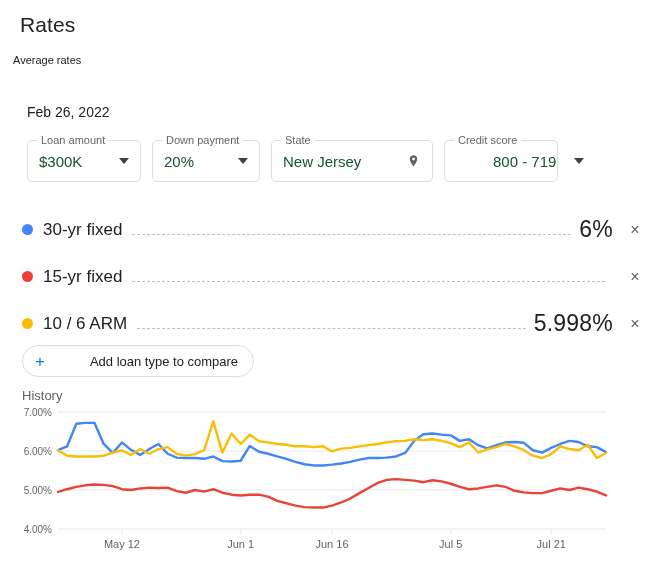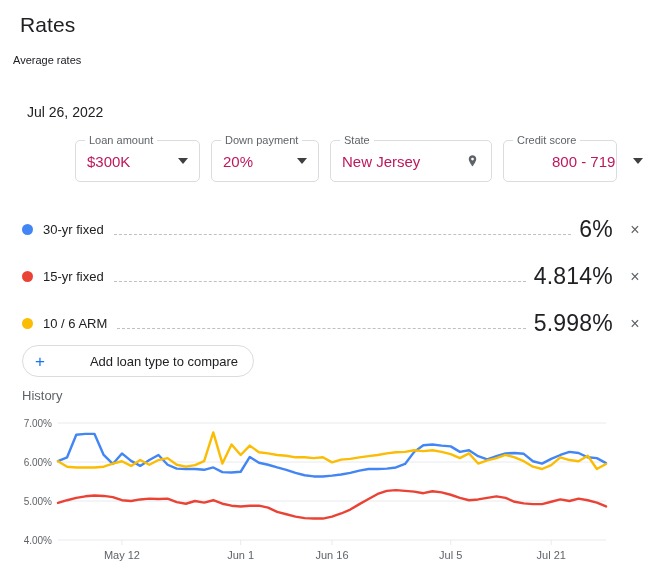--- a/index.html
+++ b/index.html
@@ -43,50 +43,50 @@
     top: -7px; left: 9px;
     background: #fff;
     padding: 0 4px;
     font-size: 11px;
     color: #5f6368;
     line-height: 13px;
     white-space: nowrap;
   }
   .field .value {
     font-size: 15px;
-    color: #be185d;
+    color: #14532d;
     white-space: nowrap;
   }
   .field .spacer { flex: 1 1 auto; min-width: 14px; }
   .caret {
     width: 0; height: 0;
     border-left: 5px solid transparent;
     border-right: 5px solid transparent;
     border-top: 6px solid #3c4043;
     margin-left: 4px;
     flex: 0 0 auto;
   }
   .pin { width: 15px; height: 17px; flex: 0 0 auto; margin-left: 4px; }
 
-  .f-loan   { width: 125px; margin-left: 48px; }
+  .f-loan   { width: 114px; }
   .f-down   { width: 108px; }
   .f-state  { width: 162px; }
   .f-credit { width: 114px; padding-left: 48px; }
 
   
   .rows { position: absolute; left: 0; top: 206px; width: 658px; }
   .row {
     position: relative;
     height: 47px;
     display: flex; align-items: center;
     padding-left: 22px; padding-right: 16px;
   }
   .dot { width: 11px; height: 11px; border-radius: 50%; flex: 0 0 auto; }
   .row-label {
-    font-size: 13px; color: #202124;
+    font-size: 17px; color: #202124;
     margin-left: 10px; white-space: nowrap;
   }
   .leader {
     flex: 1 1 auto;
     height: 1px;
     margin: 9px 8px 0 10px;
     border-top: 1px dashed #bdc1c6;
   }
   .rate {
     font-size: 23px; font-weight: 400; color: #202124;
@@ -115,33 +115,33 @@
     margin-right: 9px; font-weight: 400;
   }
   .add-btn .add-label { font-size: 13px; color: #202124; margin-left: 36px; }
 
   .history {
     position: absolute; left: 22px; top: 388px;
     font-size: 13px; color: #5f6368;
   }
 
   
-  .chart { position: absolute; left: 0; top: 411px; width: 658px; height: 152px; }
+  .chart { position: absolute; left: 0; top: 400px; width: 658px; height: 152px; }
   .chart svg { display: block; }
   .ytick { font-size: 10px; fill: #5f6368; font-family: "Liberation Sans", sans-serif; }
   .xtick { font-size: 11px; fill: #5f6368; font-family: "Liberation Sans", sans-serif; }
 </style>
 </head>
 <body>
 
 <div class="page">
 
   <div class="title">Rates</div>
   <div class="subtitle">Average rates</div>
-  <div class="date">Jul 26, 2022</div>
+  <div class="date">Feb 26, 2022</div>
 
   <div class="filters">
 
     <div class="field f-loan">
       <span class="legend">Loan amount</span>
       <span class="value">$300K</span>
       <span class="spacer"></span>
       <span class="caret"></span>
     </div>
 
@@ -177,21 +177,20 @@
       <span class="row-label">30-yr fixed</span>
       <span class="leader"></span>
       <span class="rate">6%</span>
       <span class="remove">×</span>
     </div>
 
     <div class="row">
       <span class="dot" style="background:#EA4335"></span>
       <span class="row-label">15-yr fixed</span>
       <span class="leader"></span>
-      <span class="rate">4.814%</span>
       <span class="remove">×</span>
     </div>
 
     <div class="row">
       <span class="dot" style="background:#FBBC04"></span>
       <span class="row-label">10 / 6 ARM</span>
       <span class="leader"></span>
       <span class="rate">5.998%</span>
       <span class="remove">×</span>
     </div>

